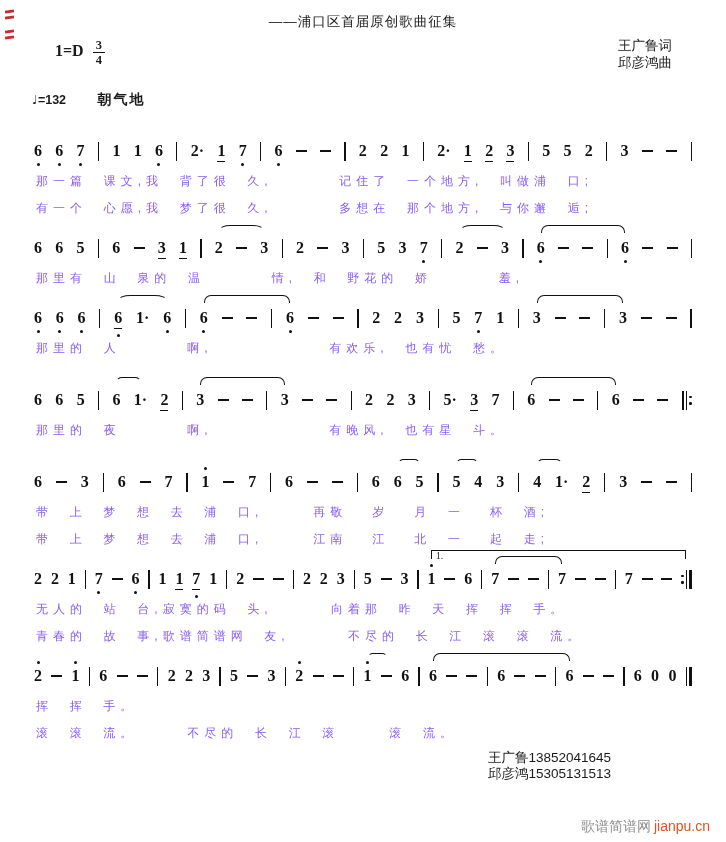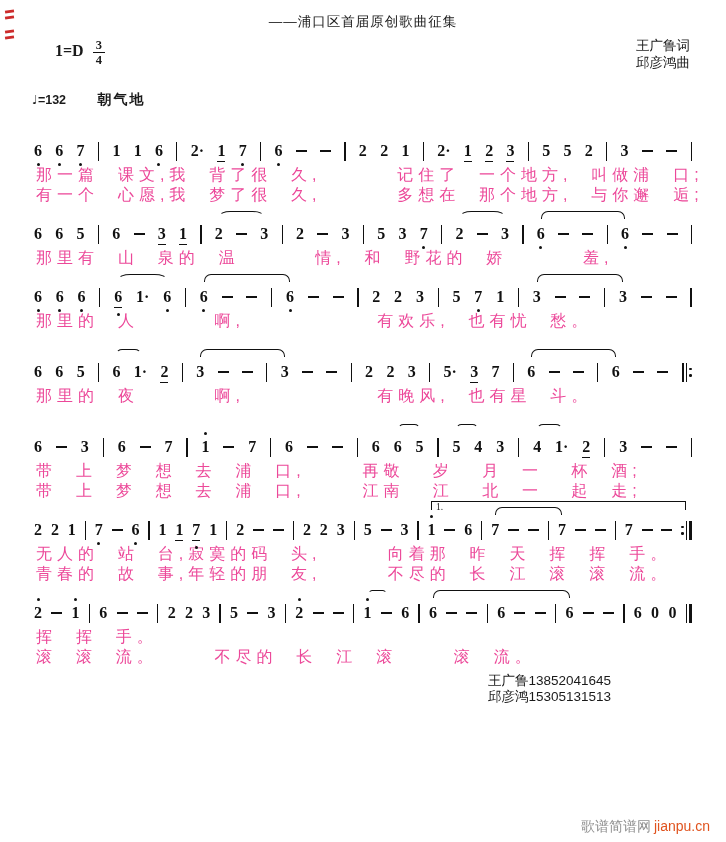--- a/index.html
+++ b/index.html
@@ -15,21 +15,21 @@
   
   .title{text-align:center;margin-top:46px;font-size:27px;font-weight:700;letter-spacing:3px;}
   .subtitle{text-align:center;margin-top:13px;font-size:13.5px;letter-spacing:1px;}
   .meta-row{position:relative;margin-top:6px;height:36px;}
   .key-sig{position:absolute;left:55px;top:2px;font-size:16px;font-weight:700;
            font-family:"Liberation Serif",serif;}
   .tsig{display:inline-block;vertical-align:middle;margin-left:9px;text-align:center;
         font-size:12.5px;line-height:12px;font-weight:700;}
   .tnum{display:block;border-bottom:1.5px solid #111;padding:0 3px 1px;}
   .tden{display:block;padding-top:1px;}
-  .credits{position:absolute;right:36px;top:0;font-size:13.5px;line-height:17px;}
+  .credits{position:absolute;right:54px;top:0;font-size:13.5px;line-height:17px;}
   .tempo-row{margin-top:18px;padding-left:32px;font-size:12.5px;font-weight:700;height:18px;}
   .tempo-mark{font-family:"DejaVu Sans",sans-serif;}
   .expression{margin-left:28px;font-size:14px;letter-spacing:2px;}
   
   .score{margin-top:16px;padding:0 34px;}
   .score-line{position:relative;padding-top:14px;margin-bottom:5px;}
   .score-line.single{margin-bottom:17px;}
   .notes-row{display:flex;justify-content:space-between;align-items:center;height:24px;}
   .note{position:relative;font-family:"Liberation Serif",serif;font-weight:700;
         font-size:16px;line-height:20px;color:#111;}
@@ -46,22 +46,22 @@
   .rdots i{display:block;width:2.5px;height:2.5px;border-radius:50%;background:#111;}
   .arc{position:absolute;box-sizing:border-box;}
   .arc.slur{top:3px;height:10px;border:1.6px solid transparent;border-top-color:#111;
         border-radius:50%/100%;}
   .arc.tie{top:3px;height:8px;border-top:1.4px solid #111;border-left:1.4px solid #111;
         border-right:1.4px solid #111;border-radius:7px 7px 0 0;}
   .arc.volta{top:-3px;height:9px;border-top:1.2px solid #111;border-left:1.2px solid #111;
         border-right:1.2px solid #111;}
   .volta-label{position:absolute;left:2px;top:0px;font-size:9.5px;line-height:10px;
         font-family:"Liberation Serif",serif;background:#fff;padding:0 2px;}
-  .lyric-row{font-size:16px;line-height:17px;letter-spacing:5px;white-space:pre;
-        margin-top:3px;padding-left:2px;color:#ec4899;}
+  .lyric-row{font-size:12px;line-height:17px;letter-spacing:5px;white-space:pre;
+        margin-top:10px;padding-left:2px;color:#8b5cf6;}
   
   .footer-contacts{margin-top:8px;margin-left:488px;font-size:13.5px;line-height:16px;}
   .watermark{position:absolute;right:16px;bottom:6px;font-size:14px;color:#8f8f8f;}
   .wm-domain{font-weight:400;margin-left:3px;}
 </style>
 </head>
 <body>
 
 <div class="sheet">
   <span class="rm rm1" style="background: rgb(204, 42, 42);"></span>
@@ -436,21 +436,21 @@
           <span class="bar">
             <span class="rdots">
               <i></i>
               <i></i>
             </span>
             <span class="bline" style="width: 1.2px;"></span>
             <span class="bline" style="width: 2.6px;"></span>
           </span>
         </div>
         <div class="lyric-row">无人的  站  台,寂寞的码  头,       向着那  昨  天  挥  挥  手。</div>
-        <div class="lyric-row">青春的  故  事,年轻的朋  友,       不尽的  长  江  滚  滚  流。</div>
+        <div class="lyric-row">青春的  故  事,歌谱简谱网  友,       不尽的  长  江  滚  滚  流。</div>
         <div class="arc volta" style="left: 397px; width: 255px;">
           <span class="volta-label">1.</span>
         </div>
         <div class="arc tie" style="left: 461px; width: 67px;"></div>
       </div>
       <div class="score-line">
         <div class="notes-row">
           <span class="note hi">2</span>
           <span class="dash"></span>
           <span class="note hi">1</span>

